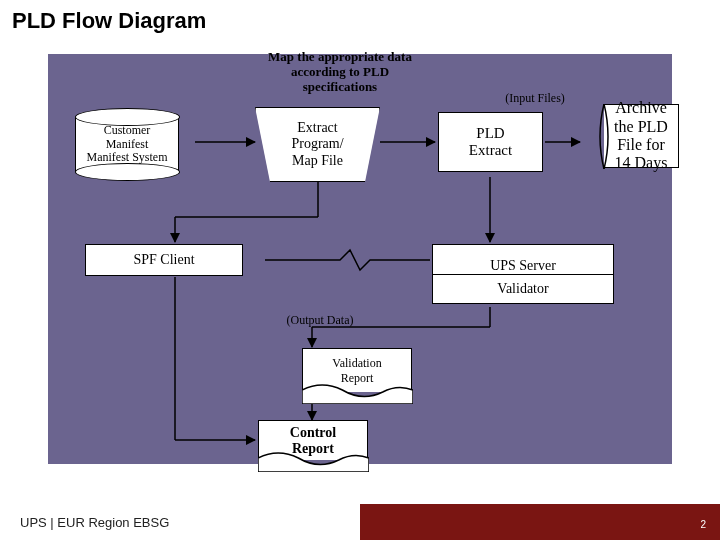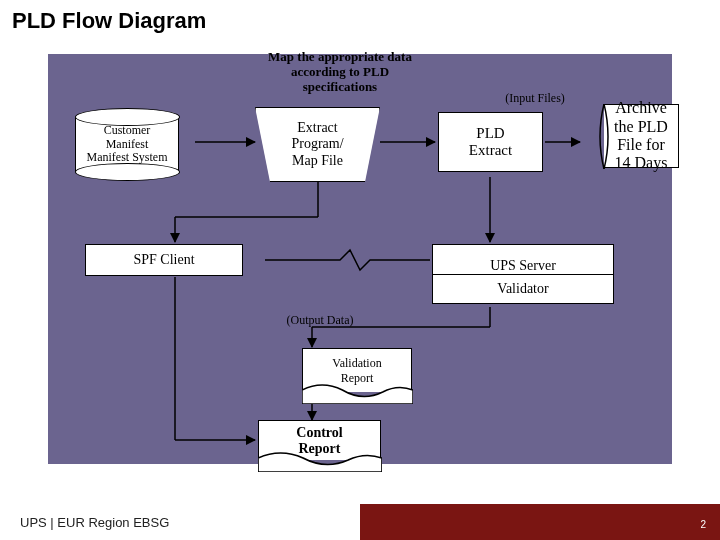--- a/index.html
+++ b/index.html
@@ -127,21 +127,21 @@
       </div>
 
       <div class="wavy-doc" style="left:218px; top:306px; width:110px; height:44px; font-size:12px;margin-left:44px;">
         <span>Validation</span>
         <span>Report</span>
         <svg class="tear" viewBox="0 0 110 22" preserveAspectRatio="none">
           <path d="M 0 8 Q 20 -2 40 8 Q 60 20 80 10 Q 95 2 110 8 L 110 22 L 0 22 Z" fill="#fff" stroke="#000" stroke-width="1.5"></path>
         </svg>
       </div>
 
-      <div class="wavy-doc" style="left:218px; top:378px; width:123px; height:40px; font-size:14px; font-weight:bold;">
+      <div class="wavy-doc" style="left:218px; top:378px; width:110px; height:40px; font-size:14px; font-weight:bold;">
         <span>Control</span>
         <span>Report</span>
         <svg class="tear" viewBox="0 0 110 22" preserveAspectRatio="none">
           <path d="M 0 8 Q 20 -2 40 8 Q 60 20 80 10 Q 95 2 110 8 L 110 22 L 0 22 Z" fill="#fff" stroke="#000" stroke-width="1.5"></path>
         </svg>
       </div>
 
     </div>
   </div>
 

